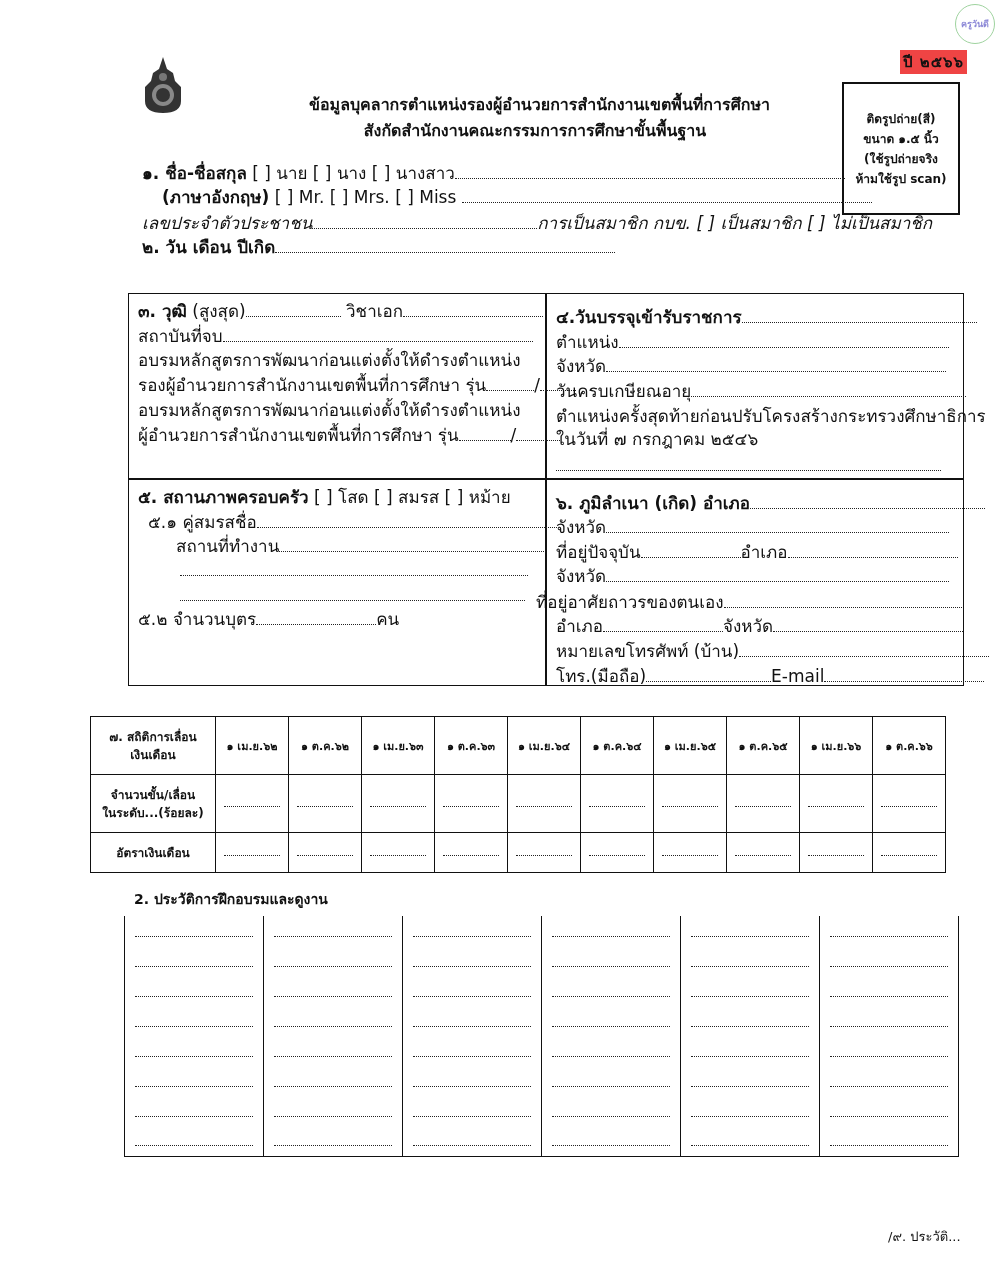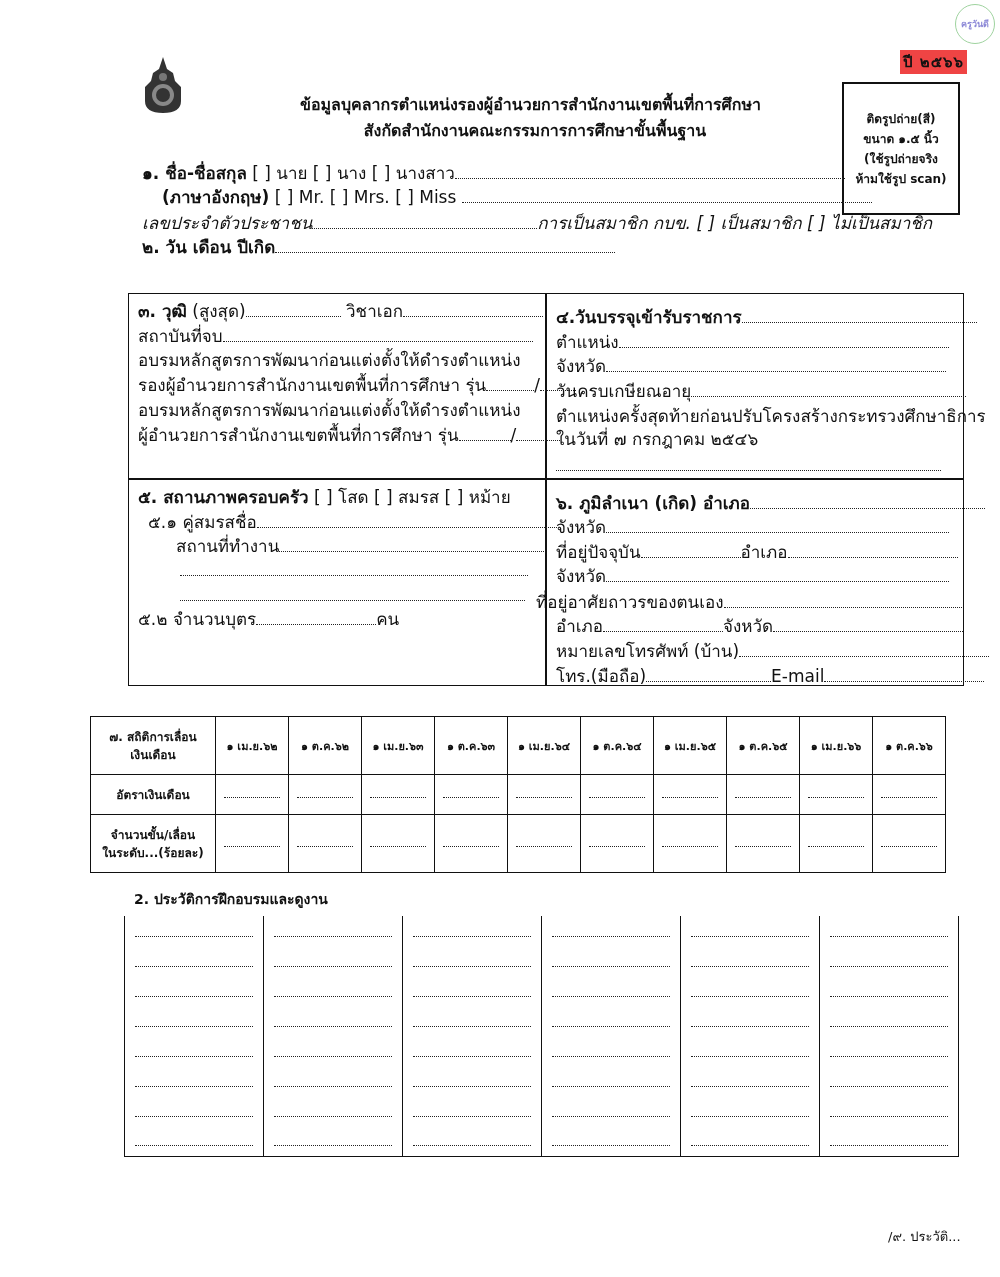--- a/index.html
+++ b/index.html
@@ -7,21 +7,21 @@
   body { position: relative; font-family: "DejaVu Sans", sans-serif; color: #111; overflow: hidden; }
   .abs { position: absolute; }
   .dots { border-bottom: 1.5px dotted #222; display: inline-block; height: 1px; vertical-align: baseline; }
 
   
   .watermark { left: 955px; top: 4px; width: 40px; height: 40px; border-radius: 50%; border: 1.5px solid #9fd39f;
     display: flex; align-items: center; justify-content: center; font-size: 9px; color: #8a86d6; font-weight: bold; }
   .year { left: 900px; top: 50px; font-size: 15px; font-weight: bold; background: #ef4444; padding: 0 3px; letter-spacing: 1px; }
 
   .logo { left: 141px; top: 55px; width: 44px; height: 60px; }
-  .title1 { left: 300px; top: 92px; width: 470px; text-align: left; font-size: 16px; font-weight: bold; }
+  .title1 { left: 300px; top: 92px; width: 470px; text-align: right; font-size: 16px; font-weight: bold; }
   .title2 { left: 300px; top: 118px; width: 470px; text-align: center; font-size: 16px; font-weight: bold; }
 
   .photo-box { left: 842px; top: 82px; width: 118px; height: 133px; border: 2px solid #111;
     display: flex; align-items: center; justify-content: center; text-align: center; }
   .photo-text { font-size: 12px; font-weight: bold; line-height: 20px; }
 
   .line { font-size: 17px; white-space: nowrap; line-height: 18px; }
   .bold { font-weight: bold; }
   .sec-box { left: 128px; top: 293px; width: 836px; height: 393px; border: 1.5px solid #111; }
   .vline { width: 1.5px; background: #111; }
@@ -152,49 +152,49 @@
     <td class="c">๑ ต.ค.๖๒</td>
     <td class="c">๑ เม.ย.๖๓</td>
     <td class="c">๑ ต.ค.๖๓</td>
     <td class="c">๑ เม.ย.๖๔</td>
     <td class="c">๑ ต.ค.๖๔</td>
     <td class="c">๑ เม.ย.๖๕</td>
     <td class="c">๑ ต.ค.๖๕</td>
     <td class="c">๑ เม.ย.๖๖</td>
     <td class="c">๑ ต.ค.๖๖</td>
   </tr>
-  <tr style="height:40px;">
-    <td class="lbl">อัตราเงินเดือน</td>
-    <td class="c"><span class="cell-dots"></span></td>
-    <td class="c"><span class="cell-dots"></span></td>
-    <td class="c"><span class="cell-dots"></span></td>
-    <td class="c"><span class="cell-dots"></span></td>
-    <td class="c"><span class="cell-dots"></span></td>
-    <td class="c"><span class="cell-dots"></span></td>
-    <td class="c"><span class="cell-dots"></span></td>
-    <td class="c"><span class="cell-dots"></span></td>
-    <td class="c"><span class="cell-dots"></span></td>
-    <td class="c"><span class="cell-dots"></span></td>
-  </tr>
   <tr style="height:58px;">
     <td class="lbl">
           <div>จำนวนขั้น/เลื่อน</div>
           <div>ในระดับ...(ร้อยละ)</div>
         </td>
     <td class="c"><span class="cell-dots"></span></td>
     <td class="c"><span class="cell-dots"></span></td>
     <td class="c"><span class="cell-dots"></span></td>
     <td class="c"><span class="cell-dots"></span></td>
     <td class="c"><span class="cell-dots"></span></td>
     <td class="c"><span class="cell-dots"></span></td>
     <td class="c"><span class="cell-dots"></span></td>
     <td class="c"><span class="cell-dots"></span></td>
     <td class="c"><span class="cell-dots"></span></td>
     <td class="c"><span class="cell-dots"></span></td>
   </tr>
+  <tr style="height:40px;">
+    <td class="lbl">อัตราเงินเดือน</td>
+    <td class="c"><span class="cell-dots"></span></td>
+    <td class="c"><span class="cell-dots"></span></td>
+    <td class="c"><span class="cell-dots"></span></td>
+    <td class="c"><span class="cell-dots"></span></td>
+    <td class="c"><span class="cell-dots"></span></td>
+    <td class="c"><span class="cell-dots"></span></td>
+    <td class="c"><span class="cell-dots"></span></td>
+    <td class="c"><span class="cell-dots"></span></td>
+    <td class="c"><span class="cell-dots"></span></td>
+    <td class="c"><span class="cell-dots"></span></td>
+  </tr>
 </tbody>
   </table>
 
 <div class="abs sec8">2. ประวัติการฝึกอบรมและดูงาน</div>
 <table class="abs tr-table">
   <tbody>
   <tr>
         <td><span class="cell-dots"></span></td>
         <td><span class="cell-dots"></span></td>
         <td><span class="cell-dots"></span></td>

